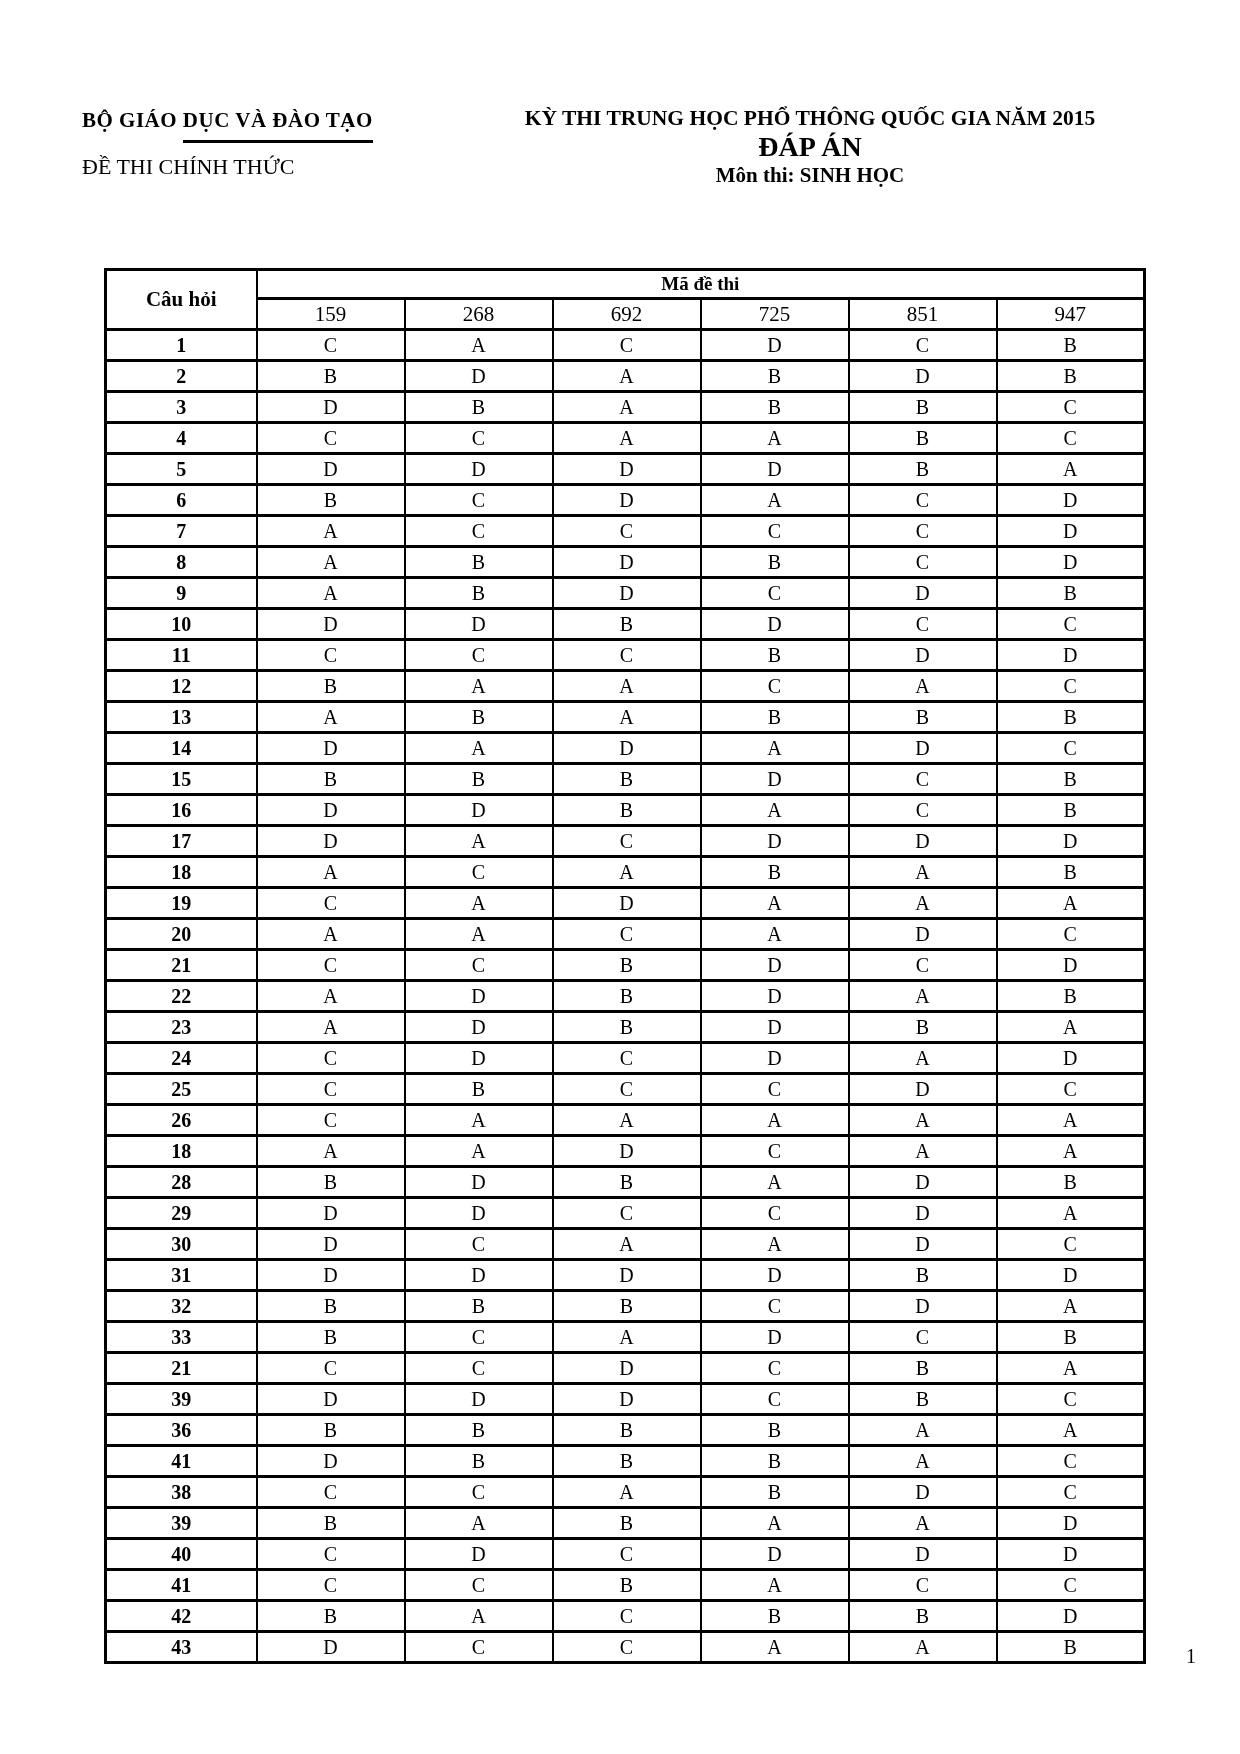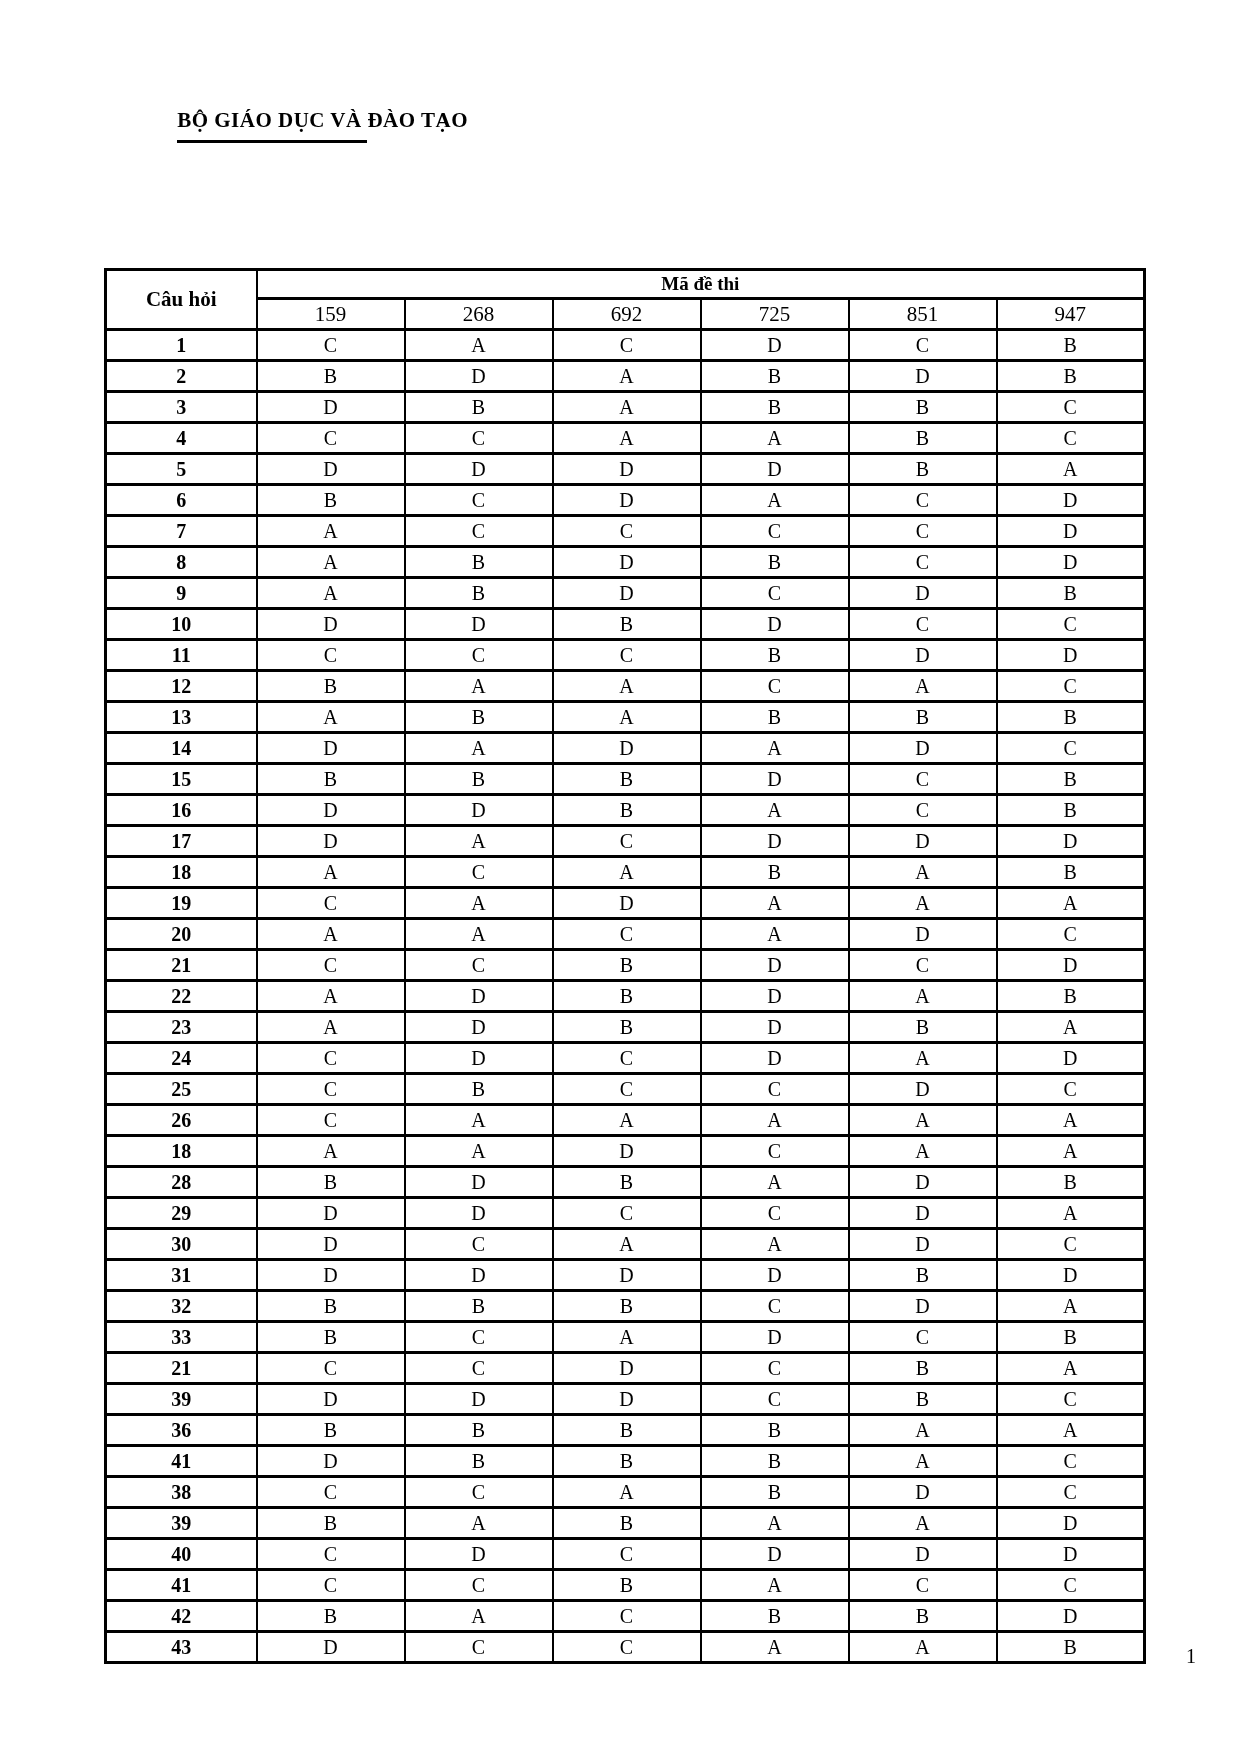--- a/index.html
+++ b/index.html
@@ -10,24 +10,24 @@
     background: #ffffff;
     font-family: "Liberation Serif", "DejaVu Serif", serif;
     color: #000000;
     overflow: hidden;
     margin: 0 auto;
   }
 
   
   .hdr-left {
     position: absolute;
-    left: 76px;
+    left: 82px;
     top: 108px;
     width: 392px;
-    text-align: right;
+    text-align: left;
   }
   .ministry {
     font-weight: bold;
     font-size: 21px;
     letter-spacing: 0.5px;
     white-space: nowrap;
   }
   .hdr-rule {
     width: 190px;
     height: 3px;
@@ -114,22 +114,28 @@
   }
 </style>
 </head>
 <body>
 
 <div class="page">
 
   <div class="hdr-left">
     <div class="ministry">BỘ GIÁO DỤC VÀ ĐÀO TẠO</div>
     <div class="hdr-rule"></div>
+    <div class="examtype">ĐỀ THI CHÍNH THỨC</div>
   </div>
 
+  <div class="hdr-right">
+    <div class="examname">KỲ THI TRUNG HỌC PHỔ THÔNG QUỐC GIA NĂM 2015</div>
+    <div class="dapan-title">ĐÁP ÁN</div>
+    <div class="subject">Môn thi: SINH HỌC</div>
+  </div>
 
   <table class="anskey">
     <colgroup>
       <col style="width:151px">
       <col style="width:148px">
         <col style="width:148px">
         <col style="width:148px">
       <col style="width:148px">
         <col style="width:148px">
         <col style="width:148px">

